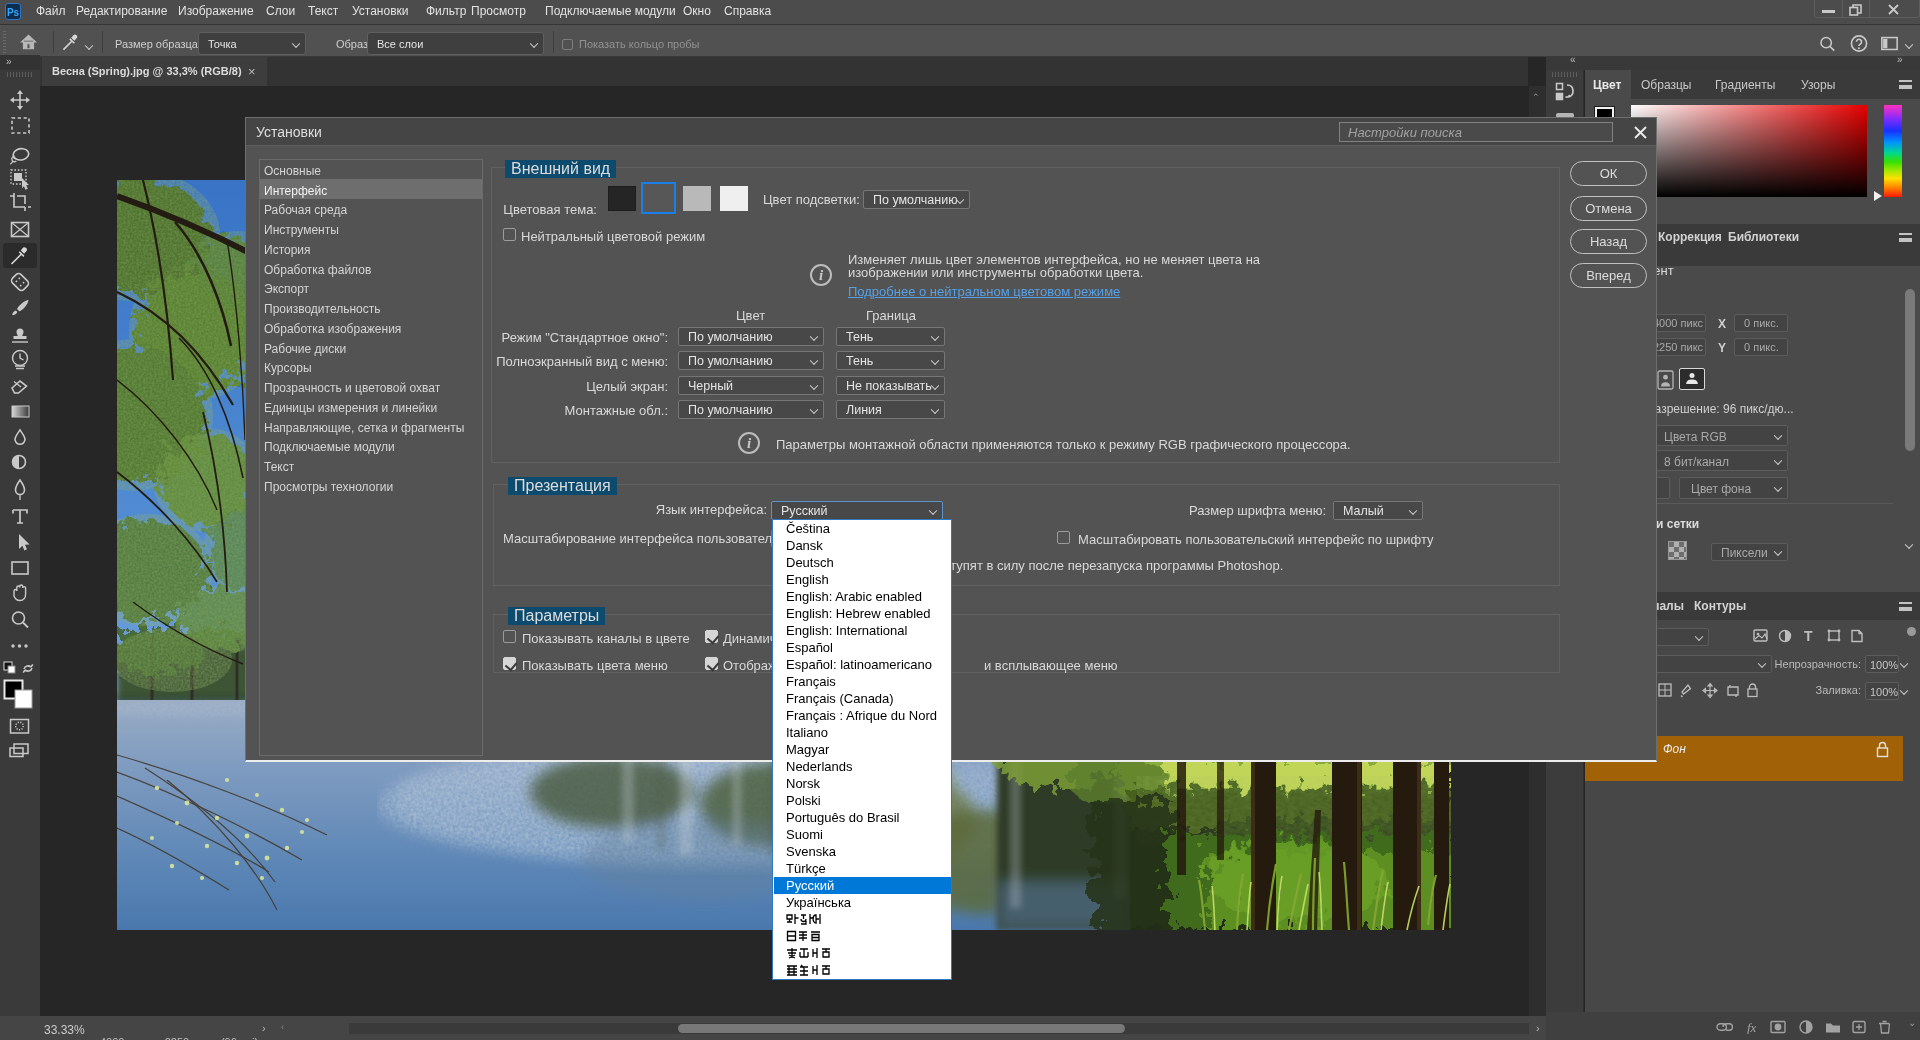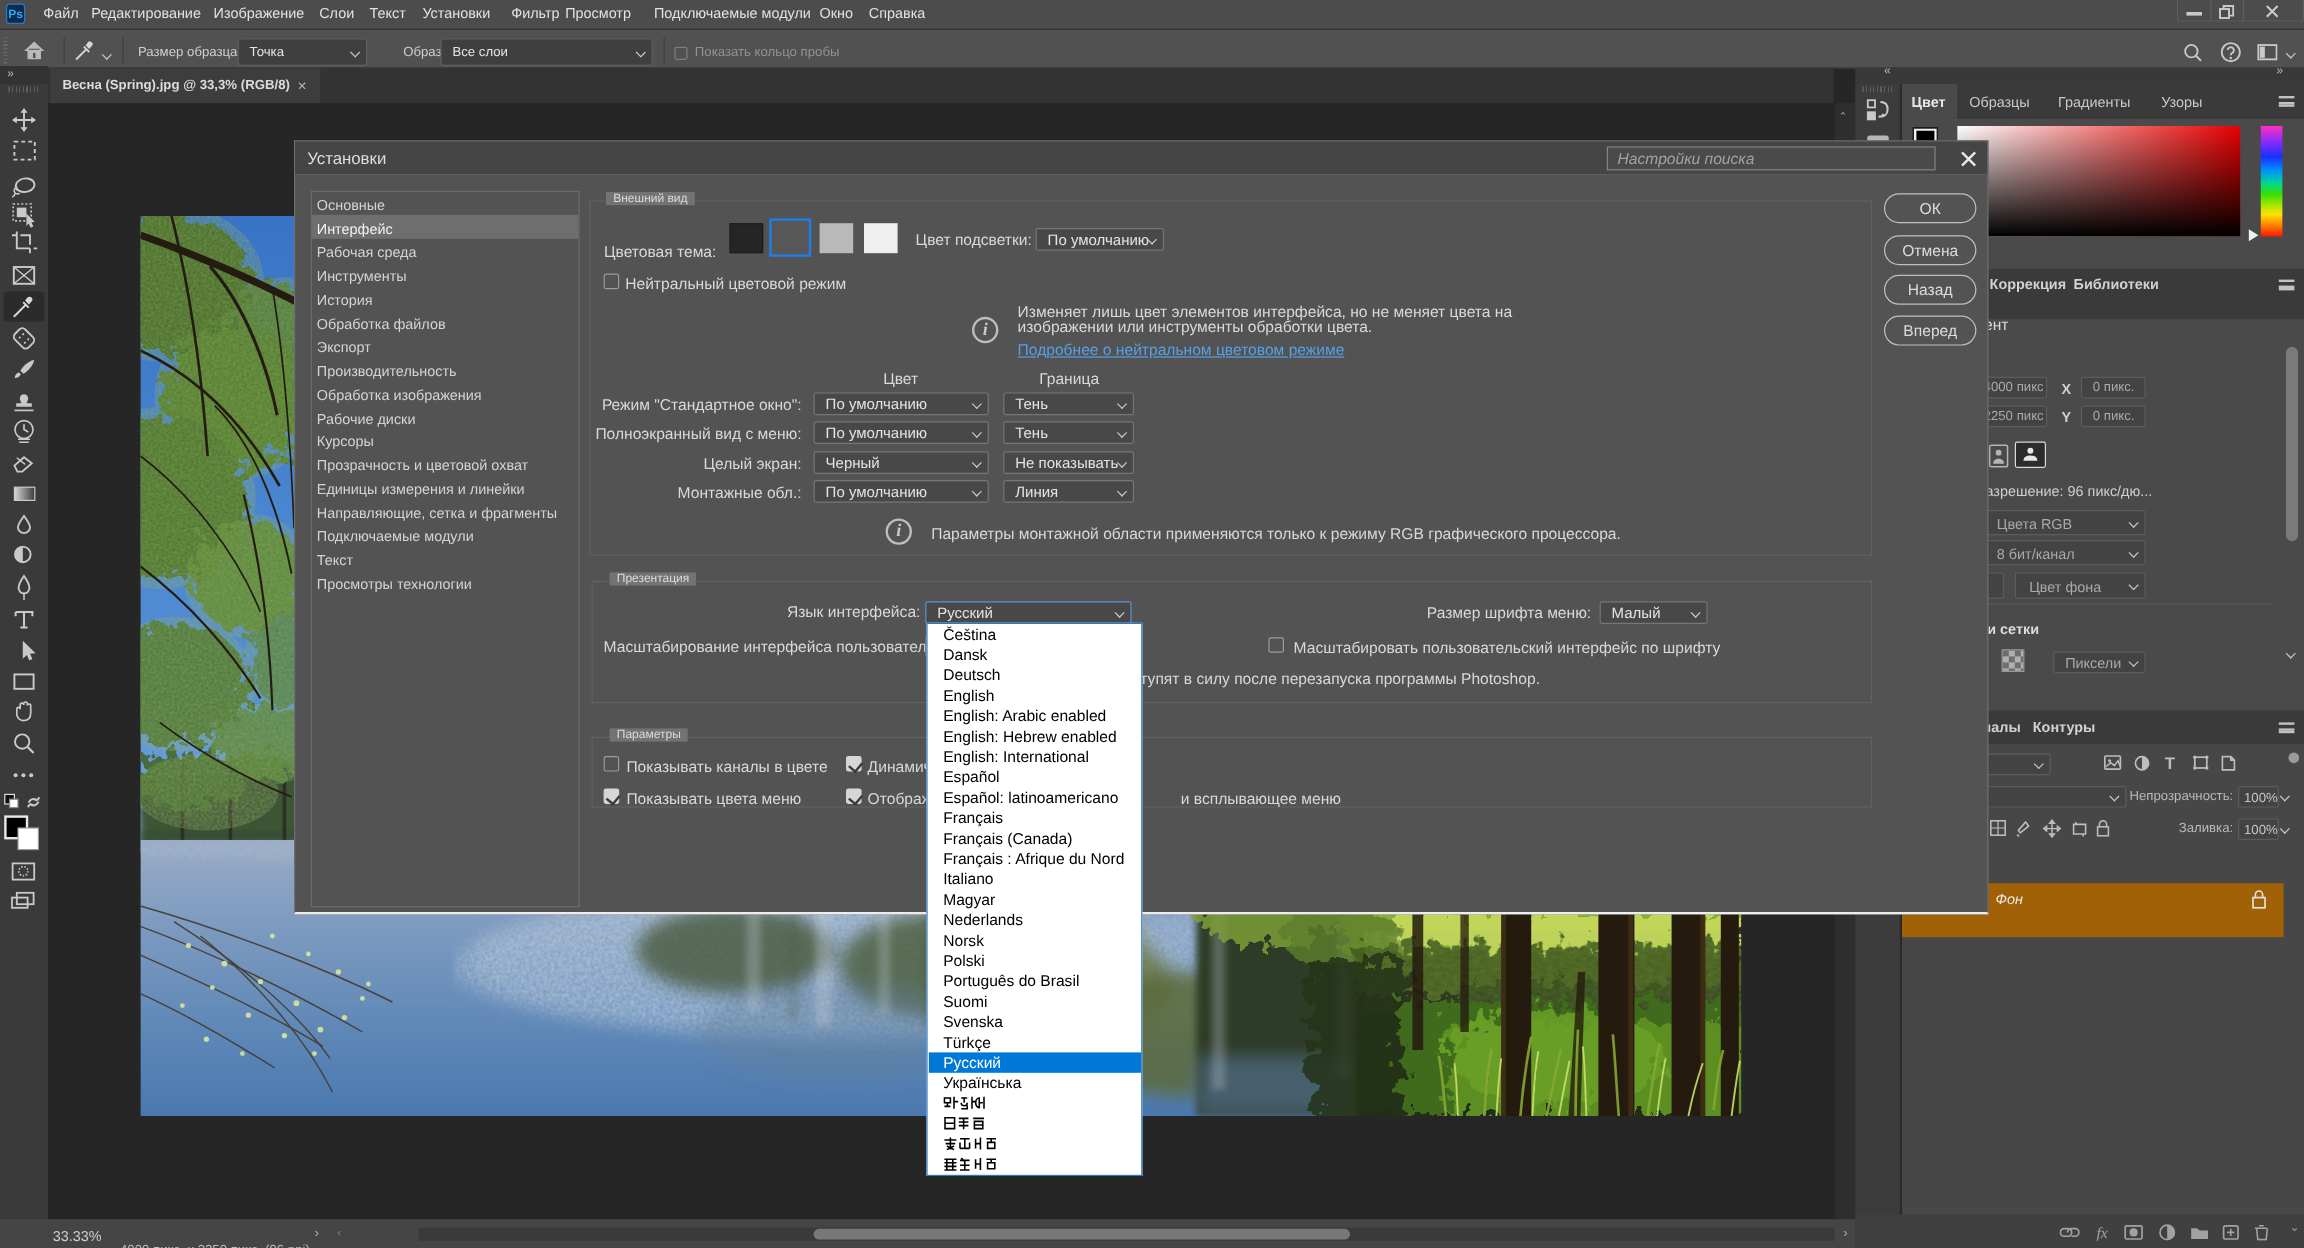--- a/index.html
+++ b/index.html
@@ -42,21 +42,21 @@
   .hamb:before { content:""; position:absolute; left:0; top:2.5px; width:13px; height:2px; background:#c2c2c2; }
   .fieldbox { position:absolute; background:#434343; border:1px solid #5c5c5c; border-radius:2px;
     color:#a9a9a9; font-size:11px; }
   
   #dialog { left:245px; top:117px; width:1412px; height:645px; background:#535353;
     border:1px solid #6e6e6e; border-bottom:2px solid #ededed;
     color:#d9d9d9; font-size:13px; }
   #dlgtitle { position:absolute; left:0; top:0; width:100%; height:28px; background:#454545;
     border-bottom:1px solid #5e5e5e; }
   .fieldset { position:absolute; border:1px solid #616161; }
-  .fslabel { position:absolute; top:-8px; background:#737373; padding:0 6px; font-size:10px; color:#dcdcdc; }
+  .fslabel { position:absolute; top:-8px; background:#0c4a6e; padding:0 6px; font-size:16px; color:#dcdcdc; }
   .cb { position:absolute; width:13px; height:13px; border:1px solid #9b9b9b; border-radius:2px; background:transparent; }
   .cb.on { background:#d6d6d6; border-color:#d6d6d6; }
   .cb.on:before { content:""; position:absolute; left:2.5px; top:1.5px; width:6px; height:8px;
     border-right:2px solid #3a3a3a; border-bottom:2px solid #3a3a3a; transform:rotate(40deg); transform-origin:center; }
   .lbl { position:absolute; white-space:nowrap; }
   .rlbl { position:absolute; white-space:nowrap; text-align:right; }
   .btn { position:absolute; left:1324px; width:77px; height:25px; border:1.5px solid #c0c0c0;
     border-radius:13px; color:#dcdcdc; font-size:13px; text-align:center; line-height:23px; }
   .info { position:absolute; width:22px; height:22px; border:2px solid #bdbdbd; border-radius:50%;
     color:#c9c9c9; font-size:15px; font-style:italic; font-weight:bold; font-family:"Liberation Serif",serif; text-align:center; line-height:19px; }

